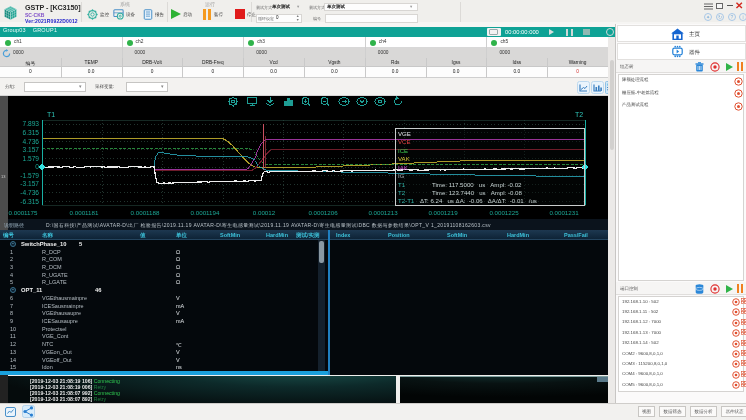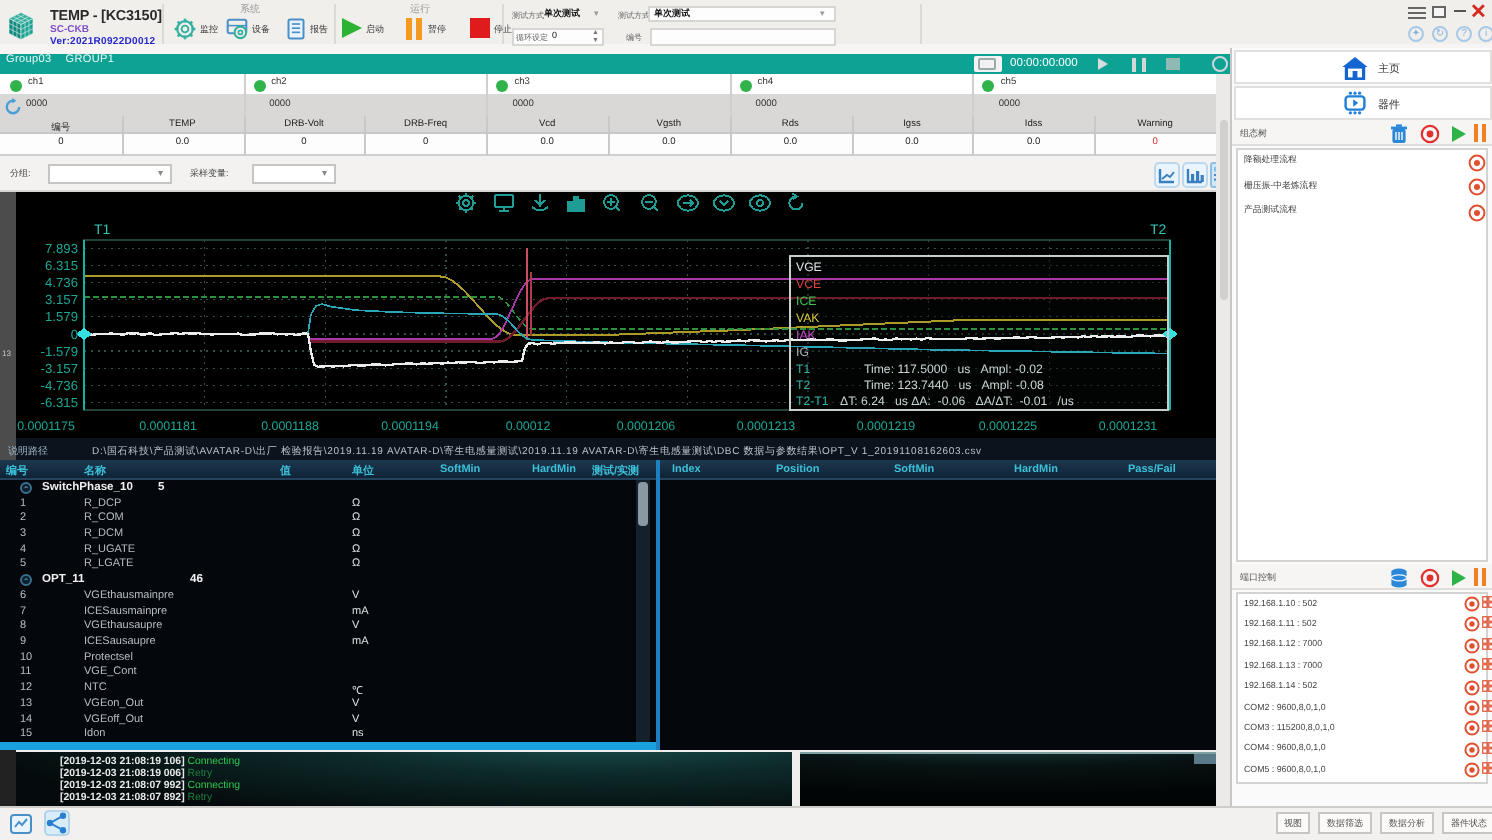--- a/index.html
+++ b/index.html
@@ -26,21 +26,21 @@
 <line x1="2" y1="8.3" x2="10" y2="12.3"></line>
         <line x1="2" y1="11.7" x2="10" y2="15.7"></line>
 <line x1="18" y1="8.3" x2="10" y2="12.3"></line>
         <line x1="18" y1="11.7" x2="10" y2="15.7"></line>
 <line x1="4.7" y1="6.3" x2="4.7" y2="16.3"></line>
         <line x1="7.3" y1="7.7" x2="7.3" y2="17.7"></line>
 <line x1="15.3" y1="6.3" x2="15.3" y2="16.3"></line>
         <line x1="12.7" y1="7.7" x2="12.7" y2="17.7"></line>
 </g>
 </svg>
-<div class="abs" style="left:25px;top:3px;font-size:7.2px;font-weight:bold;color:#2a2a2a;letter-spacing:-0.1px;">TEMP - [KC3150]</div>
+<div class="abs" style="left:25px;top:3px;font-size:7.2px;font-weight:bold;color:#2a2a2a;letter-spacing:-0.1px;">GSTP - [KC3150]</div>
 <div class="abs" style="left:25px;top:11.5px;font-size:5px;color:#8050c8;font-weight:bold;">SC-CKB</div>
 <div class="abs" style="left:25px;top:17.5px;font-size:5px;color:#2525cc;font-weight:bold;letter-spacing:0.15px;">Ver:2021R0922D0012</div>
 
 <div class="abs" style="left:81px;top:2px;width:1px;height:20px;background:#dcdad7;"></div>
 <div class="abs" style="left:167px;top:2px;width:1px;height:20px;background:#dcdad7;"></div>
 <div class="abs" style="left:251px;top:2px;width:1px;height:20px;background:#dcdad7;"></div>
 <div class="abs" style="left:460px;top:2px;width:1px;height:20px;background:#dcdad7;"></div>
 <div class="abs" style="left:105px;top:0.5px;width:40px;text-align:center;font-size:5px;color:#999;">系统</div>
 <div class="abs" style="left:190px;top:0.5px;width:40px;text-align:center;font-size:5px;color:#999;">运行</div>
 

